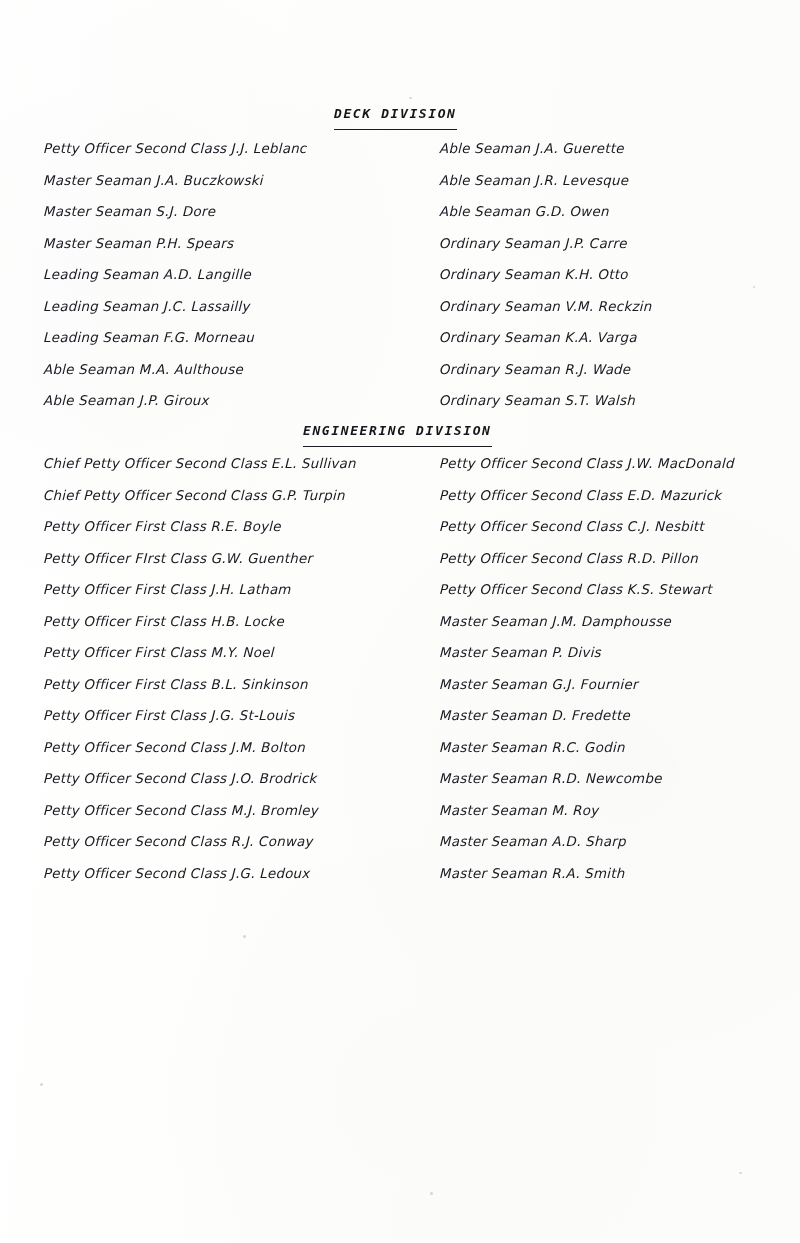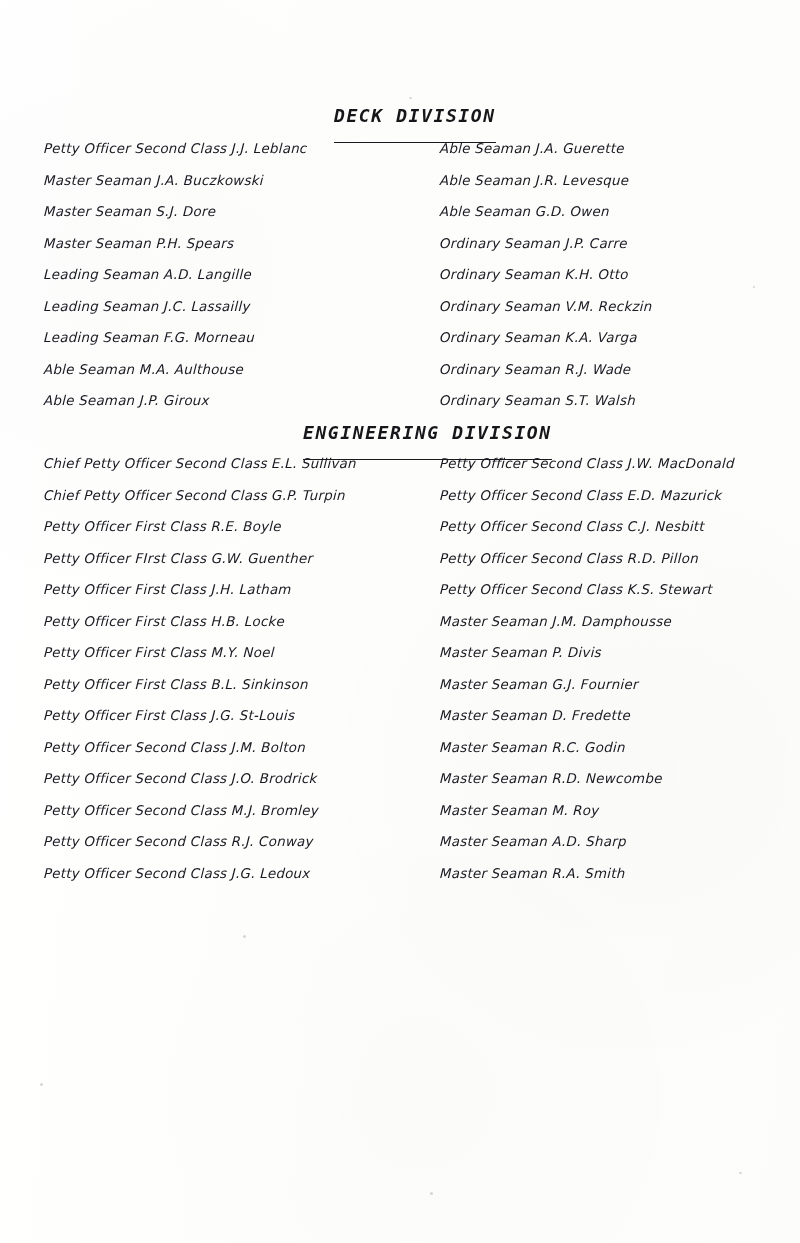--- a/index.html
+++ b/index.html
@@ -24,28 +24,28 @@
     background:
       radial-gradient(circle at 12% 22%, rgba(0,0,0,0.012) 0, rgba(0,0,0,0) 30%),
       radial-gradient(circle at 78% 62%, rgba(0,0,0,0.010) 0, rgba(0,0,0,0) 34%),
       radial-gradient(circle at 52% 88%, rgba(0,0,0,0.008) 0, rgba(0,0,0,0) 28%),
       linear-gradient(95deg, #ffffff 0%, #fdfdfb 45%, #fcfcfa 100%);
     pointer-events: none;
   }
   .section-heading {
     position: absolute;
     font-family: "DejaVu Sans Mono", "Liberation Mono", monospace;
-    font-size: 18px;
+    font-size: 13px;
     font-style: italic;
     font-weight: 700;
     letter-spacing: 1.6px;
     color: #16161a;
     white-space: nowrap;
     border-bottom: 1.5px solid #1a1a1e;
-    padding-bottom: 16px;
+    padding-bottom: 8px;
     line-height: 1.05;
   }
   #heading-deck {
     left: 334px;
     top: 107px;
   }
   #heading-engineering {
     left: 303px;
     top: 424px;
   }

